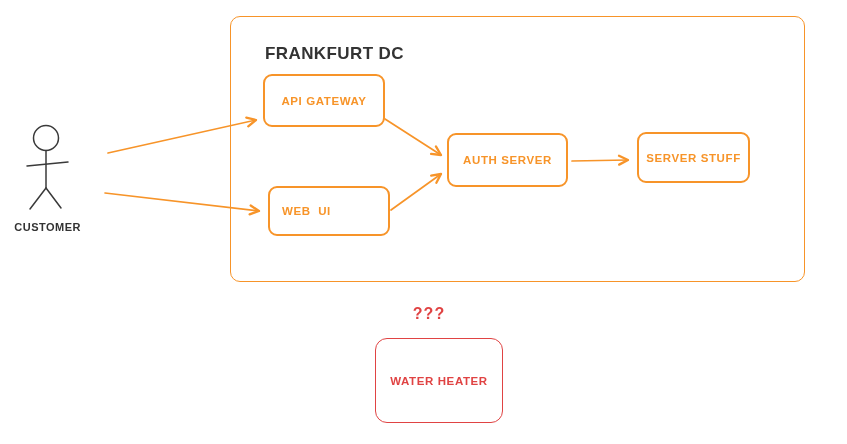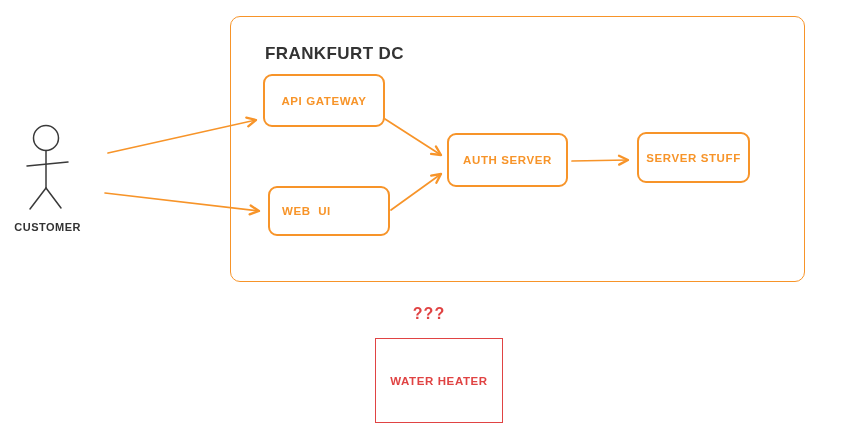--- a/index.html
+++ b/index.html
@@ -29,21 +29,21 @@
     border-radius: 9px;
     color: #F79429;
     font-size: 11.5px;
     font-weight: 700;
     letter-spacing: 0.6px;
     background: #ffffff;
   }
   .node span { white-space: pre; }
   .node-red {
     border: 1.6px solid #E04343;
-    border-radius: 0;
+    border-radius: 12px;
     color: #E04343;
   }
   .lbl {
     position: absolute;
     color: #333333;
     font-weight: 700;
     letter-spacing: 0.4px;
   }
   #frankfurt-label { left: 265px; top: 44px; font-size: 17px; }
   #customer-label { left: 11px; top: 221px; width: 70px; text-align: right; font-size: 11px; letter-spacing: 0.5px; }

